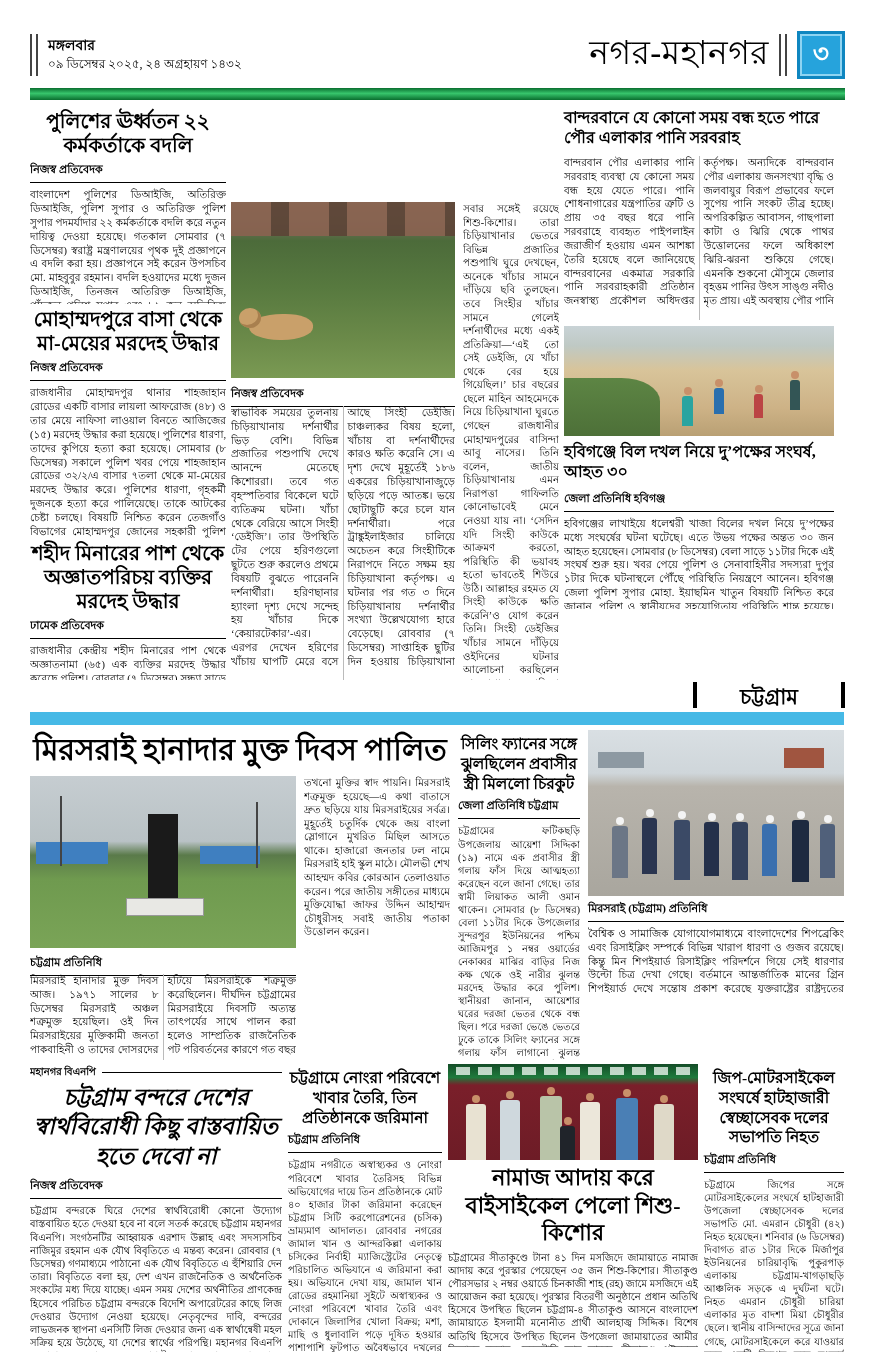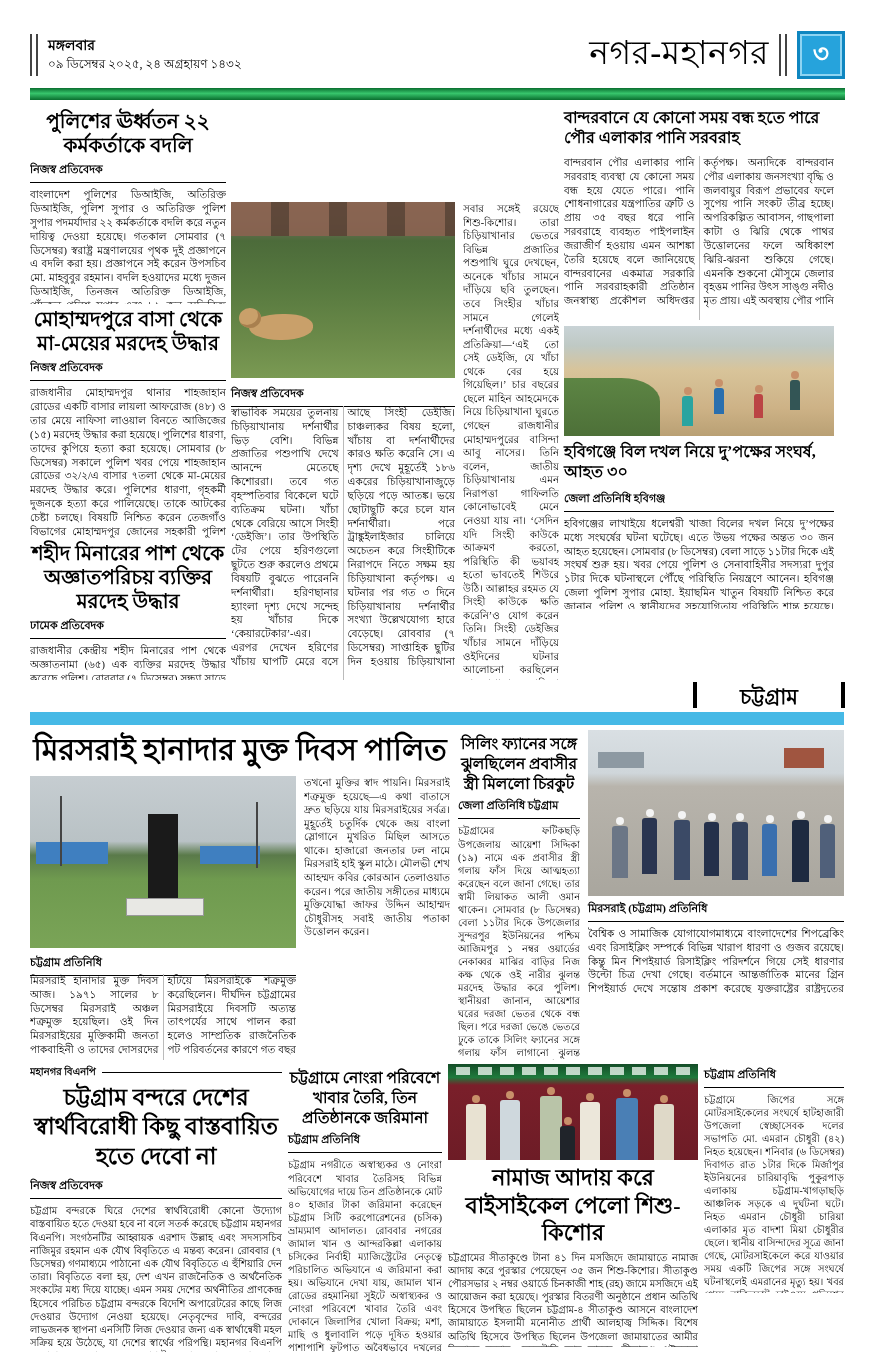--- a/index.html
+++ b/index.html
@@ -75,21 +75,21 @@
   .head-xs{font-size:15.5px;font-weight:bold;text-align:center;line-height:1.28;margin:4px 0 4px;}
   #cf-body{font-size:9.8px;height:244px;}
   .midR{width:256px;}
   #p-shipyard{width:256px;height:166px;background:linear-gradient(180deg,#d9dfe3 0%,#cfd6da 26%,#b8b4ac 34%,#a9a69e 100%);margin-bottom:4px;}
   .yard-struct{position:absolute;background:#8d99a2;}
   
   .botgrid{position:absolute;top:1064px;left:30px;width:814px;height:288px;display:flex;gap:6px;overflow:hidden;}
   .botL{width:252px;}
   .kicker{font-size:10px;font-weight:bold;display:flex;align-items:center;gap:6px;margin-bottom:2px;}
   .kicker::after{content:"";flex:1;height:1.5px;background:#000;}
-  .head-md{font-size:23px;font-weight:bold;text-align:center;line-height:1.28;margin:2px 0 6px;}
+  .head-md{font-size:23px;font-weight:bold;text-align:center;line-height:1.28;margin:2px 0 6px;font-style:italic;}
   #bnp-body{height:170px;font-size:9.9px;}
   .botM1{width:154px;}
   #df-body{font-size:9.8px;height:196px;}
   .botM2{width:250px;}
   #p-namaz{width:250px;height:96px;background:linear-gradient(180deg,#144d28 0%,#1e7a3c 14%,#7a1f2a 22%,#6d1c26 100%);margin-bottom:4px;}
   .banner-dash{position:absolute;top:3px;left:8px;right:8px;height:8px;
                background:repeating-linear-gradient(90deg,#e9f4ec 0 14px,transparent 14px 22px);opacity:.8;}
   .head-nm{font-size:22px;font-weight:bold;text-align:center;line-height:1.25;margin:2px 0 4px;}
   #nm-body{height:96px;font-size:9.9px;}
   .botR{width:140px;}
@@ -238,18 +238,19 @@
         <div class="fig" style="left:132px;bottom:0;width:20px;height:58px;background:#ece7da;"></div>
         <div class="fig" style="left:168px;bottom:0;width:22px;height:62px;background:#4a7fb5;"></div>
         <div class="fig" style="left:206px;bottom:0;width:20px;height:56px;background:#dfd9c8;"></div>
         <div class="fig" style="left:112px;bottom:0;width:15px;height:34px;background:#20242a;"></div>
       </div>
       <div class="head-nm">নামাজ আদায় করে বাইসাইকেল পেলো শিশু-কিশোর</div>
       <div class="body-txt" id="nm-body">চট্টগ্রামের সীতাকুণ্ডে টানা ৪১ দিন মসজিদে জামায়াতে নামাজ আদায় করে পুরস্কার পেয়েছেন ৩৫ জন শিশু-কিশোর। সীতাকুণ্ড পৌরসভার ২ নম্বর ওয়ার্ডে চিনকাজী শাহ (রহ) জামে মসজিদে এই আয়োজন করা হয়েছে। পুরস্কার বিতরণী অনুষ্ঠানে প্রধান অতিথি হিসেবে উপস্থিত ছিলেন চট্টগ্রাম-৪ সীতাকুণ্ড আসনে বাংলাদেশ জামায়াতে ইসলামী মনোনীত প্রার্থী আলহাজ্ব সিদ্দিক। বিশেষ অতিথি হিসেবে উপস্থিত ছিলেন উপজেলা জামায়াতের আমীর নিজামুর রহমান, সেক্রেটারি আবু তাহের, সীতাকুণ্ড পৌরসভা জামায়াতের আমীর হাফেজ আলী আকবর, উপজেলা শ্রমিক কল্যাণ ফেডারেশনের সভাপতি মো. মিয়রাছল আলম রাসেল। জানা গেছে, পৌরসভার ২ নম্বর ওয়ার্ডের বাসিন্দা, প্রবাসী ইকবাল হোসেন এলাকার শিশু-কিশোরদের মসজিদমুখী করতে এমন উদ্যোগ নিয়েছেন।</div>
     </div>
 
     <div class="botR">
+      <div class="head-xs">জিপ-মোটরসাইকেল সংঘর্ষে হাটহাজারী স্বেচ্ছাসেবক দলের সভাপতি নিহত</div>
       <div class="byline">চট্টগ্রাম প্রতিনিধি</div>
       <div class="body-txt" id="jp-body">চট্টগ্রামে জিপের সঙ্গে মোটরসাইকেলের সংঘর্ষে হাটহাজারী উপজেলা স্বেচ্ছাসেবক দলের সভাপতি মো. এমরান চৌধুরী (৪২) নিহত হয়েছেন। শনিবার (৬ ডিসেম্বর) দিবাগত রাত ১টার দিকে মির্জাপুর ইউনিয়নের চারিয়াবৃদ্ধি পুকুরপাড় এলাকায় চট্টগ্রাম-খাগড়াছড়ি আঞ্চলিক সড়কে এ দুর্ঘটনা ঘটে। নিহত এমরান চৌধুরী চারিয়া এলাকার মৃত বাদশা মিয়া চৌধুরীর ছেলে। স্থানীয় বাসিন্দাদের সূত্রে জানা গেছে, মোটরসাইকেলে করে যাওয়ার সময় একটি জিপের সঙ্গে সংঘর্ষে ঘটনাস্থলেই এমরানের মৃত্যু হয়। খবর পেয়ে নাজিরহাট হাইওয়ে পুলিশের একটি দল ঘটনাস্থলে গিয়ে মরদেহ উদ্ধার করে।</div>
     </div>
   </div>
 
 </div>
 
 </body></html>

